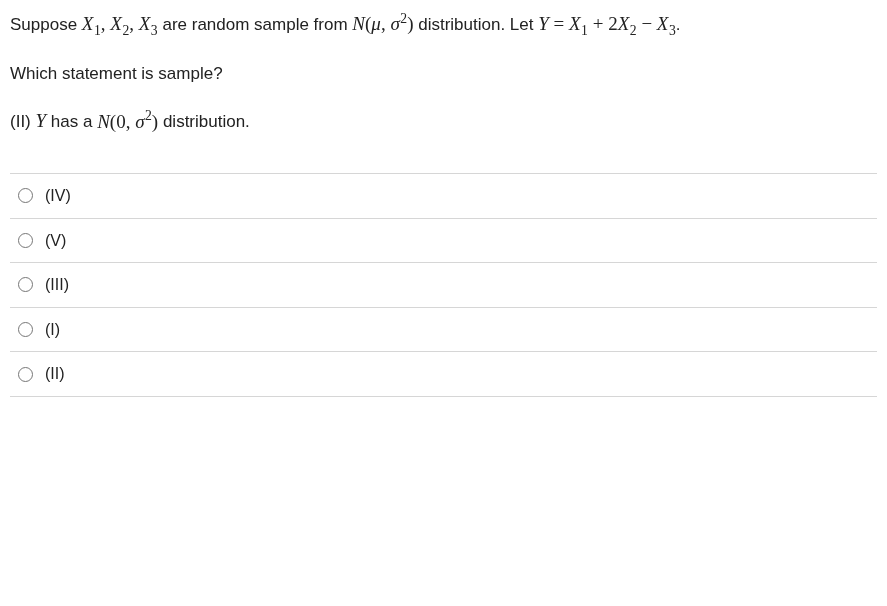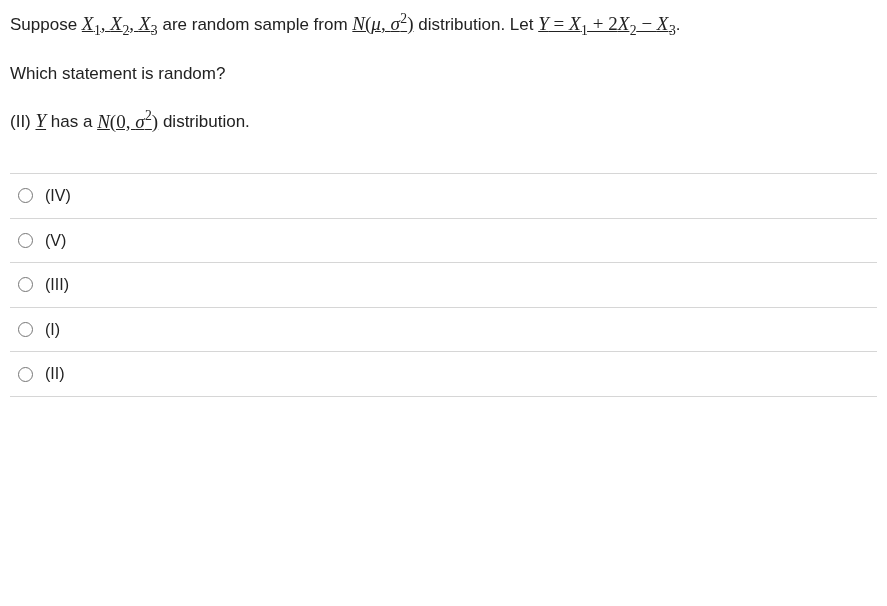--- a/index.html
+++ b/index.html
@@ -12,21 +12,20 @@
     box-sizing: border-box;
     line-height: 1.6;
   }
   .question-text p {
     margin: 0 0 18px 0;
   }
   .math {
     font-family: "Times New Roman", "Cambria Math", serif;
     font-style: italic;
     font-size: 19px;
-    text-decoration: underline;
   }
   .math .rm {
     font-style: normal;
   }
   .sub {
     vertical-align: sub;
     font-size: 0.72em;
     padding-left: 0.5px;
   }
   .sup {
@@ -58,21 +57,21 @@
 </style>
 </head>
 <body>
 
 <div class="question-text">
 
   <p>
     <span>Suppose </span><span class="math"><span>X</span><span class="sub rm">1</span><span class="rm">, </span><span>X</span><span class="sub rm">2</span><span class="rm">, </span><span>X</span><span class="sub rm">3</span></span><span> are random sample from </span><span class="math">N<span class="rm">(</span>μ<span class="rm">, </span>σ<span class="sup rm">2</span><span class="rm">)</span></span><span> distribution. Let </span><span class="math"><span>Y</span><span class="rm"> = </span><span>X</span><span class="sub rm">1</span><span class="rm"> + 2</span><span>X</span><span class="sub rm">2</span><span class="rm"> − </span><span>X</span><span class="sub rm">3</span></span><span>.</span>
   </p>
 
-  <p>Which statement is random?</p>
+  <p>Which statement is sample?</p>
 
 
   <p>
     <span>(II) </span><span class="math">Y</span><span> has a </span><span class="math">N<span class="rm">(0, </span>σ<span class="sup rm">2</span><span class="rm">)</span></span><span> distribution.</span>
   </p>
 
 
 
 
 </div>

